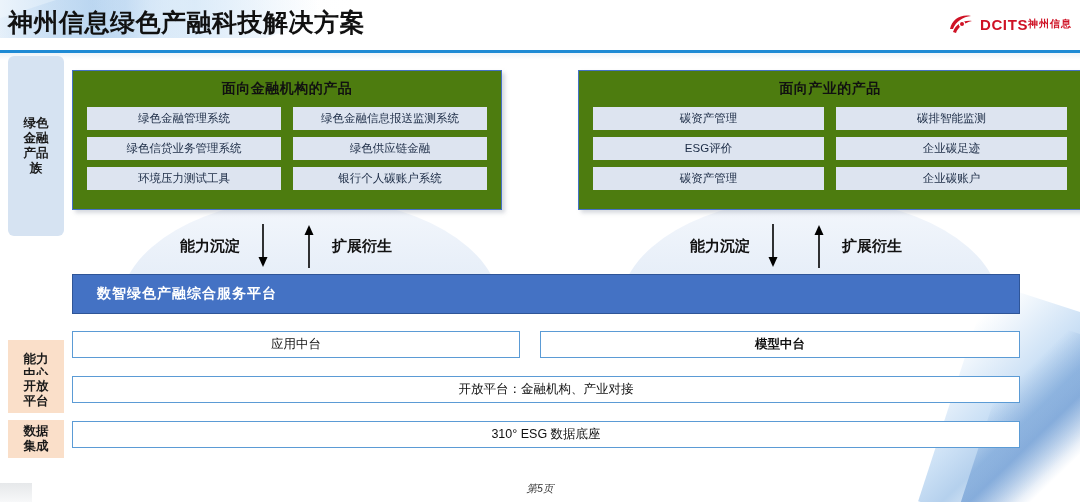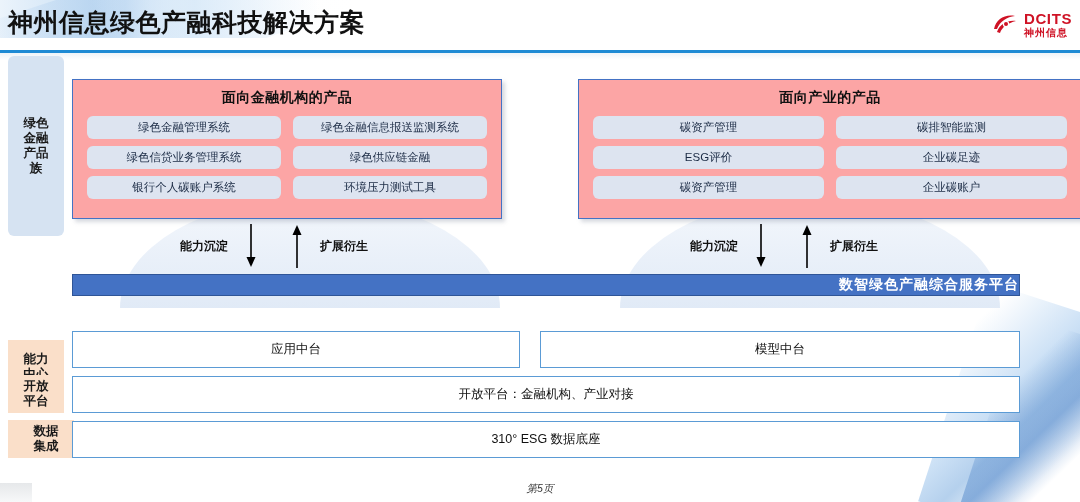--- a/index.html
+++ b/index.html
@@ -38,21 +38,21 @@
     font-size:25px;font-weight:bold;color:#111111;
     letter-spacing:.5px;white-space:nowrap;z-index:5;
   }
   #logo{
     position:absolute;right:8px;top:8px;height:32px;
     display:flex;align-items:center;gap:5px;z-index:5;
   }
   #logo-mark{
     width:28px;height:24px;position:relative;flex:0 0 auto;
   }
-  #logo-text{display:flex;flex-direction:column;line-height:1;}
+  #logo-text{display:flex;flex-direction:row;line-height:1;}
   #logo-en{font-size:15px;font-weight:bold;color:#cf1225;letter-spacing:.6px;}
   #logo-cn{font-size:10px;font-weight:bold;color:#cf1225;letter-spacing:1px;margin-top:2px;}
 
   #rule-blue{position:absolute;left:0;top:50px;width:1080px;height:3px;background:#1f8ad4;}
   #rule-fade{position:absolute;left:0;top:53px;width:1080px;height:7px;
     background:linear-gradient(180deg,#eef3f8 0%,#ffffff 100%);}
 
   
   #decor-right{
     position:absolute;right:-20px;top:300px;width:150px;height:230px;
@@ -71,77 +71,77 @@
 
   
   .side-label{
     position:absolute;left:8px;width:56px;
     display:flex;align-items:center;justify-content:center;text-align:center;
     font-size:12.5px;font-weight:bold;color:#1a1a1a;line-height:1.22;
   }
   #side-0{top:56px;height:180px;background:#d6e3f2;border-radius:6px;}
   #side-1{top:340px;height:54px;background:#fadfc9;}
   #side-2{top:375px;height:38px;background:#fadfc9;}
-  #side-3{top:420px;height:38px;background:#fadfc9;padding-left:10px;}
+  #side-3{top:420px;height:38px;background:#fadfc9;}
 
   
   .arch{
     position:absolute;height:110px;pointer-events:none;
     background:linear-gradient(180deg,rgba(235,241,250,.55) 0%,rgba(223,233,246,.95) 100%);
     border-radius:50% 50% 0 0 / 100% 100% 0 0;
   }
   #arch-l{left:120px;top:198px;width:380px;}
   #arch-r{left:620px;top:198px;width:380px;}
 
   
   .panel{
-    position:absolute;top:79px;height:140px;
-    background:#fca5a5;border:1.5px solid #4472c4;
+    position:absolute;top:70px;height:140px;
+    background:#4d7c0f;border:1.5px solid #4472c4;
     box-shadow:3px 3px 4px rgba(140,150,165,.35);
     box-sizing:border-box;
   }
   #panel-left{left:72px;width:430px;}
   #panel-right{left:578px;width:504px;}
   .panel-title{
     text-align:center;font-size:14px;font-weight:bold;color:#111111;
     margin-top:9px;margin-bottom:9px;letter-spacing:.5px;
   }
   .panel-grid{
     display:grid;grid-template-columns:1fr 1fr;
     gap:7px 12px;padding:0 14px;box-sizing:border-box;
   }
   .prod-item{
     background:#dde4f0;height:23px;
     display:flex;align-items:center;justify-content:center;
-    font-size:11.5px;color:#1a2a44;white-space:nowrap;border-radius:6px;
+    font-size:11.5px;color:#1a2a44;white-space:nowrap;
   }
 
   
   .arrow-group{position:absolute;top:222px;height:48px;display:flex;align-items:center;}
   #ag-left{left:180px;}
   #ag-right{left:690px;}
-  .arrow-lbl{font-size:12px;font-weight:bold;color:#111111;white-space:nowrap;}
+  .arrow-lbl{font-size:15px;font-weight:bold;color:#111111;white-space:nowrap;}
   .arrow-svg{display:block;}
 
   
   #platform-bar{
-    position:absolute;left:72px;top:274px;width:948px;height:22px;
+    position:absolute;left:72px;top:274px;width:948px;height:40px;
     background:#4472c4;border:1px solid #2f5597;box-sizing:border-box;
-    display:flex;align-items:center;justify-content:flex-end;
-    color:#ffffff;font-size:14px;font-weight:bold;letter-spacing:1px;
+    display:flex;align-items:center;justify-content:flex-start;
+    color:#ffffff;font-size:14px;font-weight:bold;letter-spacing:1px;padding-left:24px;
   }
 
   
   .row-box{
-    position:absolute;height:37px;border:1.5px solid #5b9bd5;background:#ffffff;
+    position:absolute;height:27px;border:1.5px solid #5b9bd5;background:#ffffff;
     box-sizing:border-box;display:flex;align-items:center;justify-content:center;
     font-size:12.5px;color:#111111;
   }
   #box-app{left:72px;top:331px;width:448px;}
-  #box-model{left:540px;top:331px;width:480px;}
+  #box-model{left:540px;top:331px;width:480px;font-weight:bold;}
   #box-open{left:72px;top:376px;width:948px;}
   #box-data{left:72px;top:421px;width:948px;}
 
   
   #footer{
     position:absolute;left:0;top:482px;width:1080px;
     text-align:center;font-size:10.5px;font-style:italic;color:#333333;
   }
 </style>
 </head>
@@ -192,22 +192,22 @@
   <span>数据<br>集成</span>
 </div>
 
 <div class="panel" id="panel-left">
   <div class="panel-title">面向金融机构的产品</div>
   <div class="panel-grid">
     <div class="prod-item">绿色金融管理系统</div>
     <div class="prod-item">绿色金融信息报送监测系统</div>
     <div class="prod-item">绿色信贷业务管理系统</div>
     <div class="prod-item">绿色供应链金融</div>
+    <div class="prod-item">环境压力测试工具</div>
     <div class="prod-item">银行个人碳账户系统</div>
-    <div class="prod-item">环境压力测试工具</div>
   </div>
 </div>
 
 <div class="panel" id="panel-right">
   <div class="panel-title">面向产业的产品</div>
   <div class="panel-grid">
     <div class="prod-item">碳资产管理</div>
     <div class="prod-item">碳排智能监测</div>
     <div class="prod-item">ESG评价</div>
     <div class="prod-item">企业碳足迹</div>

